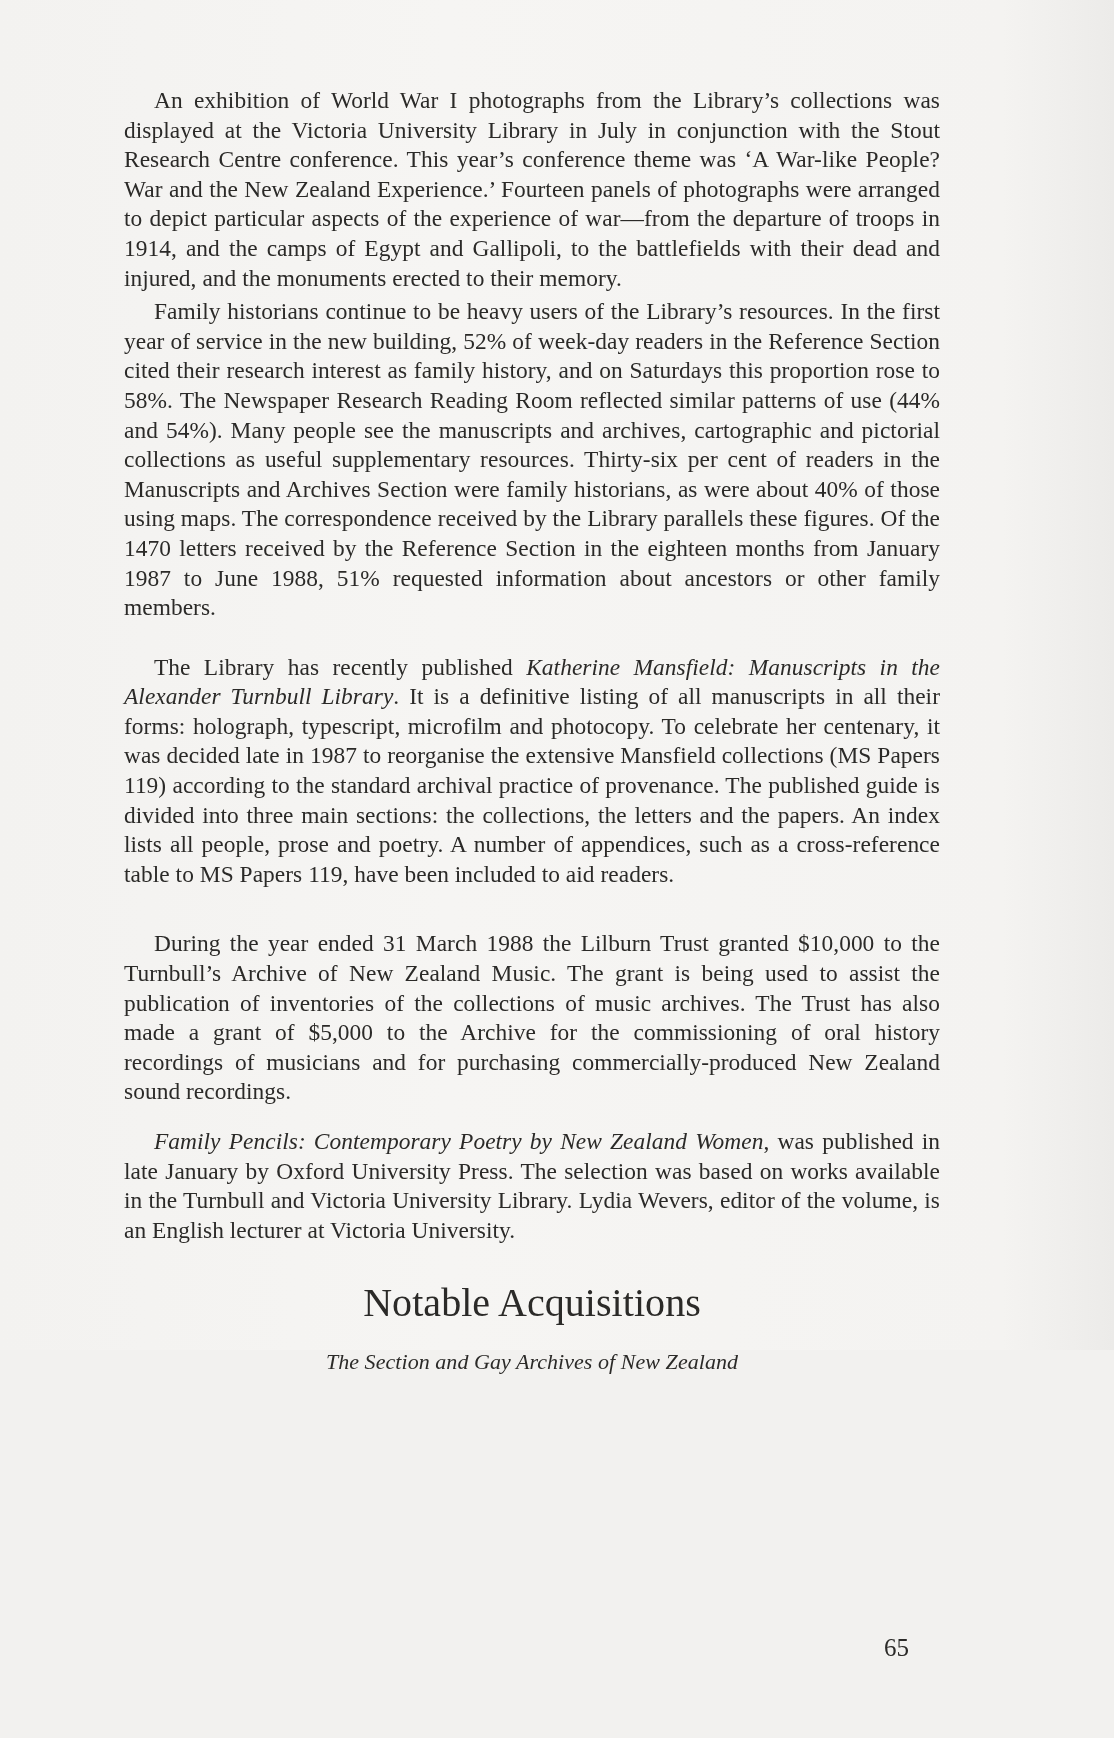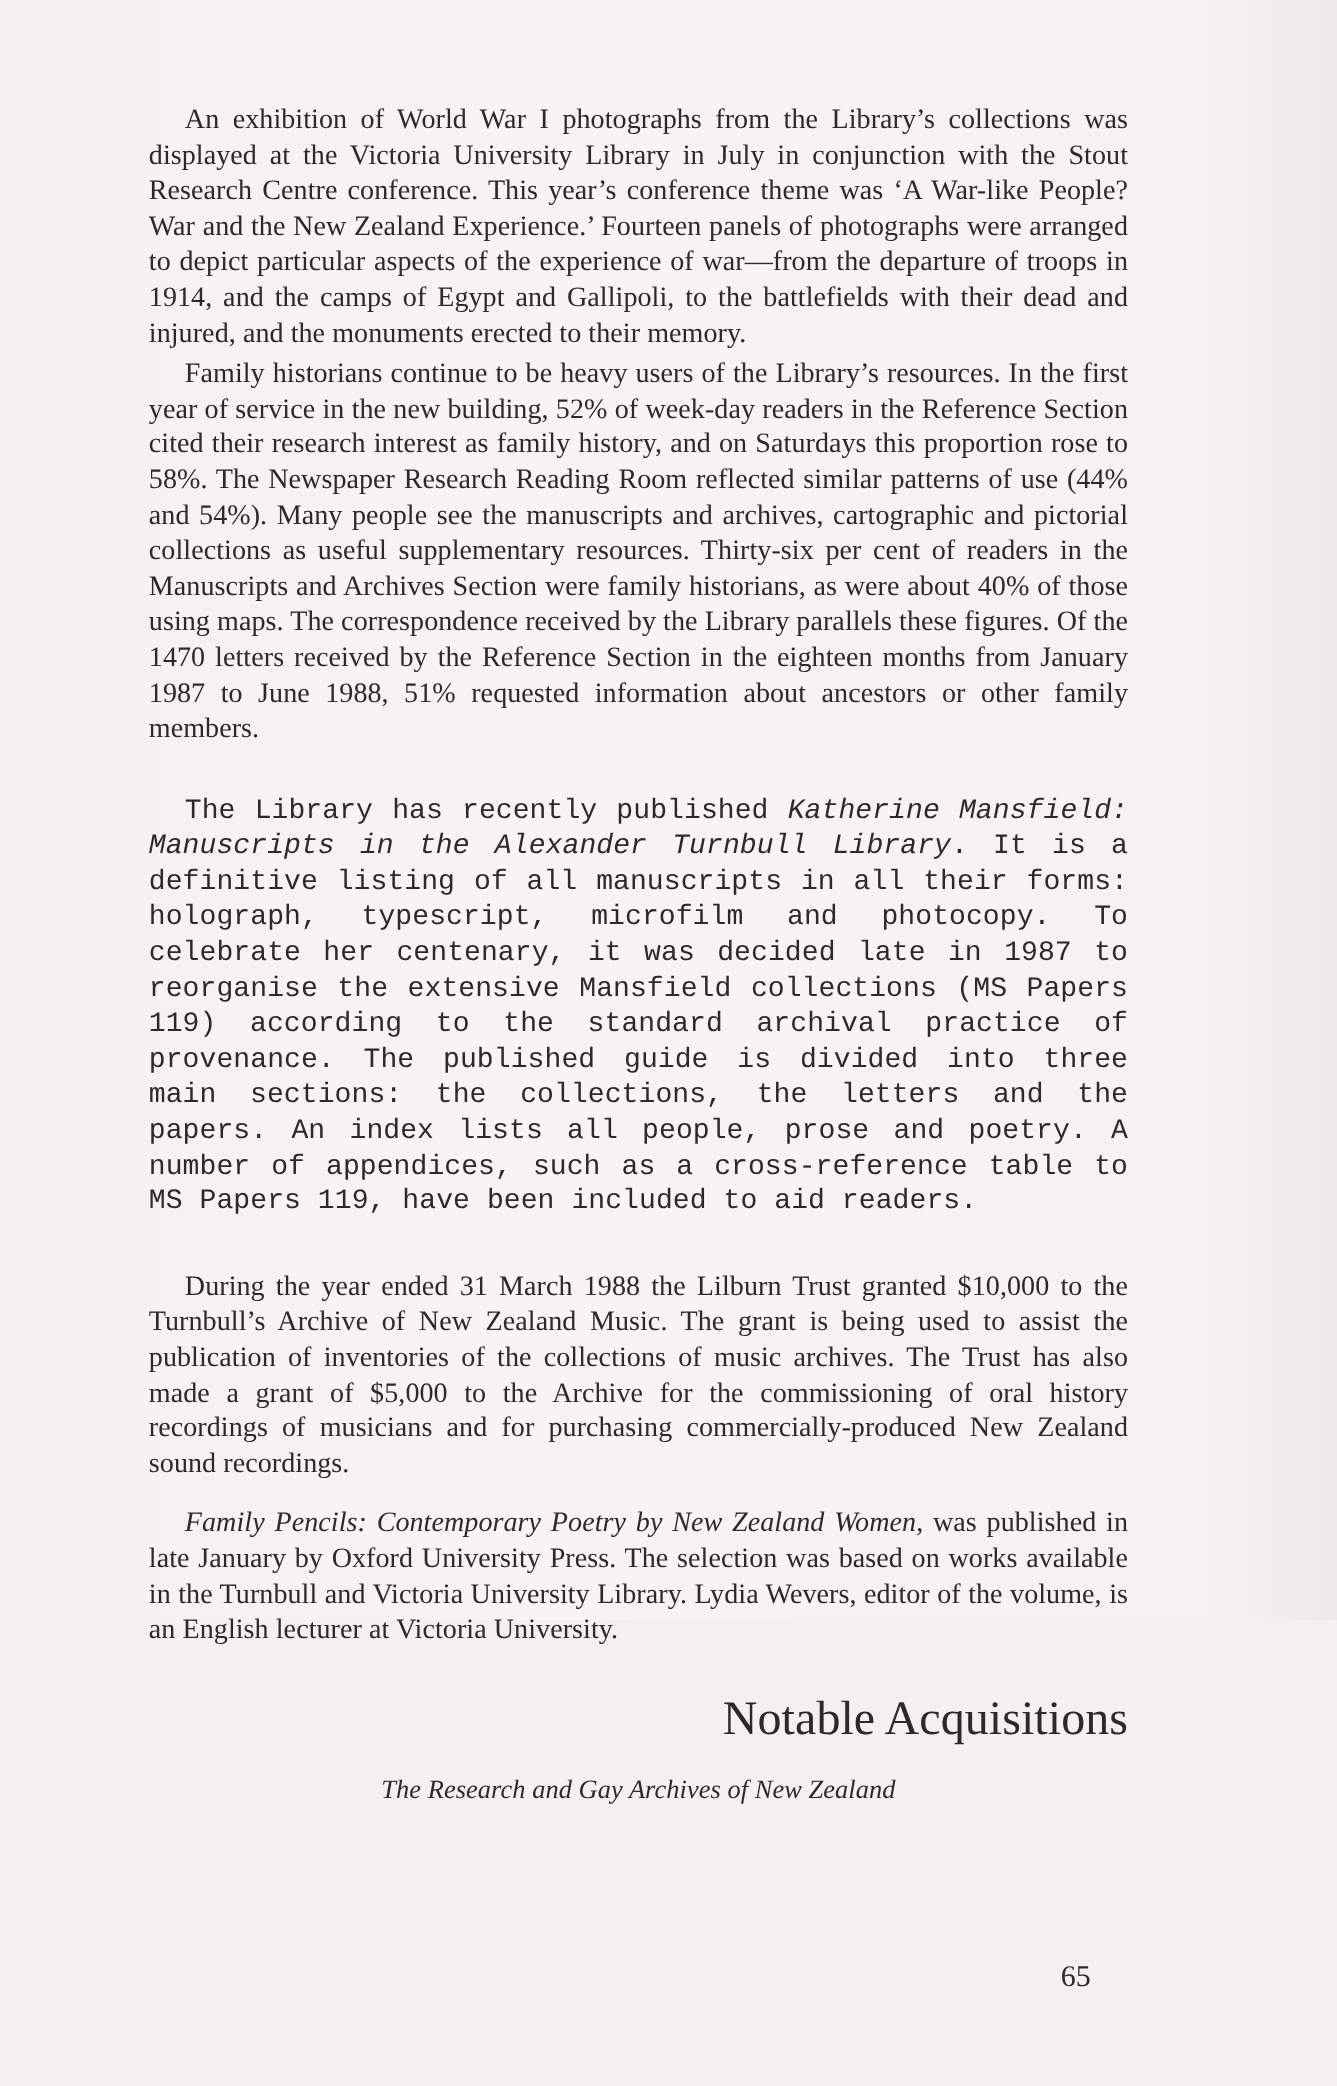--- a/index.html
+++ b/index.html
@@ -30,28 +30,28 @@
       line-height: 29.6px;
       color: #2b2a28;
       text-align: justify;
       letter-spacing: 0.05px;
     }
     .para {
       margin: 0;
       text-indent: 30px;
     }
     .para.gap-small { margin-top: 4px; }
-    .para.gap-large { margin-top: 40px; font-family: Liberation Mono, monospace; }
+    .para.gap-large { margin-top: 30px; }
     .para.gap-mid { margin-top: 40px; font-family: Liberation Serif, serif; }
     .para.gap-mid2 { margin-top: 20px; }
     .para.no-indent { text-indent: 0; }
     .italic { font-style: italic; }
     .section-heading {
       margin: 34px 0 0 0;
-      text-align: right;
+      text-align: center;
       font-size: 40px;
       line-height: 48px;
       font-weight: normal;
       color: #2b2a28;
       text-indent: 0;
     }
     .subheading {
       margin: 20px 0 6px 0;
       text-align: center;
       font-style: italic;
@@ -79,18 +79,18 @@
     <p class="para gap-small">Family historians continue to be heavy users of the Library’s resources. In the first year of service in the new building, 52% of week-day readers in the Reference Section cited their research interest as family history, and on Saturdays this proportion rose to 58%. The Newspaper Research Reading Room reflected similar patterns of use (44% and 54%). Many people see the manuscripts and archives, cartographic and pictorial collections as useful supplementary resources. Thirty-six per cent of readers in the Manuscripts and Archives Section were family historians, as were about 40% of those using maps. The correspondence received by the Library parallels these figures. Of the 1470 letters received by the Reference Section in the eighteen months from January 1987 to June 1988, 51% requested information about ancestors or other family members.</p>
 
     <p class="para gap-large"><span>The Library has recently published </span><span class="italic">Katherine Mansfield: Manuscripts in the Alexander Turnbull Library</span><span>. It is a definitive listing of all manuscripts in all their forms: holograph, typescript, microfilm and photocopy. To celebrate her centenary, it was decided late in 1987 to reorganise the extensive Mansfield collections (MS Papers 119) according to the standard archival practice of provenance. The published guide is divided into three main sections: the collections, the letters and the papers. An index lists all people, prose and poetry. A number of appendices, such as a cross-reference table to MS Papers 119, have been included to aid readers.</span></p>
 
     <p class="para gap-mid">During the year ended 31 March 1988 the Lilburn Trust granted $10,000 to the Turnbull’s Archive of New Zealand Music. The grant is being used to assist the publication of inventories of the collections of music archives. The Trust has also made a grant of $5,000 to the Archive for the commissioning of oral history recordings of musicians and for purchasing commercially-produced New Zealand sound recordings.</p>
 
     <p class="para gap-mid2"><span class="italic">Family Pencils: Contemporary Poetry by New Zealand Women</span><span>, was published in late January by Oxford University Press. The selection was based on works available in the Turnbull and Victoria University Library. Lydia Wevers, editor of the volume, is an English lecturer at Victoria University.</span></p>
 
     <h2 class="section-heading">Notable Acquisitions</h2>
 
-    <div class="subheading">The Research and Gay Archives of New Zealand</div>
+    <div class="subheading">The Section and Gay Archives of New Zealand</div>
 
   </div>
 
   <div class="page-number">65</div>
 </div>
 
 </body></html>

